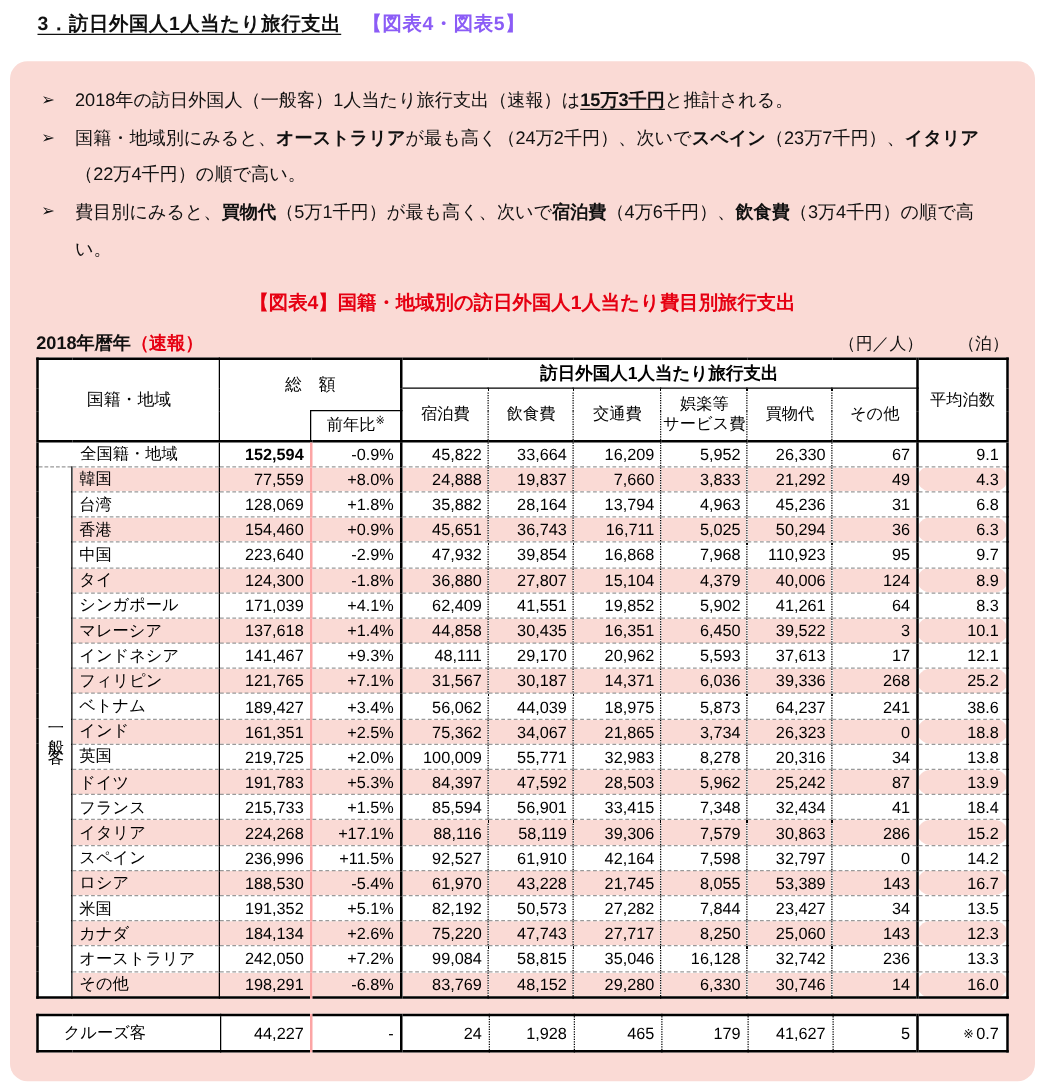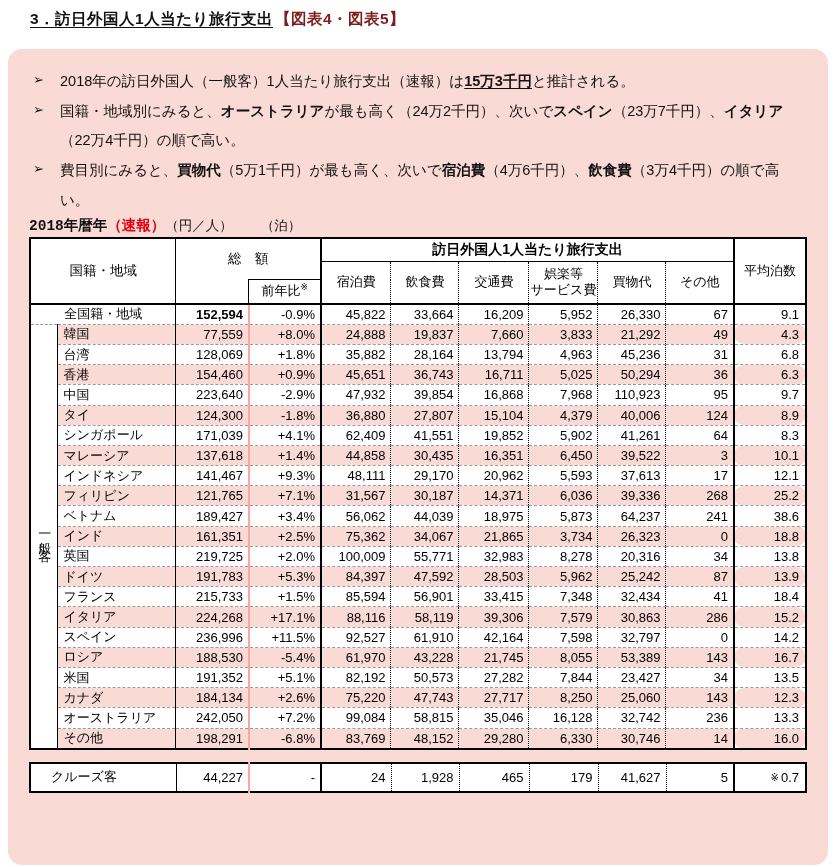--- a/index.html
+++ b/index.html
@@ -3,36 +3,36 @@
 <meta charset="utf-8">
 <style>
   html,body{margin:0;padding:0;}
   body{
     width:836px;height:867px;background:#ffffff;overflow:hidden;position:relative;
     font-family:"Liberation Sans","DejaVu Sans",sans-serif;color:#111;
   }
   
   .doc-title{margin:9px 0 0 30px;font-size:15.5px;font-weight:bold;letter-spacing:.5px;}
   .doc-title .t-black{color:#111;text-decoration:underline;text-underline-offset:3px;}
-  .doc-title .t-red{color:#7f1d1d;margin-left:2px;}
+  .doc-title .t-red{color:#8b5cf6;margin-left:17px;}
   
   .panel{
     margin:19px 8px 0;background:#fadad5;border-radius:14px;
     padding:14px 20px 20px;box-sizing:border-box;height:816px;
   }
   
   .bullets{list-style:none;margin:4px 0 0;padding:0;}
   .bullets li{position:relative;padding-left:32px;font-size:14.5px;line-height:2.05;margin:0;}
   .bullets .marker{position:absolute;left:5px;top:0;font-size:13px;}
   .seg-b{font-weight:bold;}
   .seg-u{text-decoration:underline;text-underline-offset:2px;}
   
   .fig-title{text-align:center;color:#e60012;font-weight:bold;font-size:15.5px;margin:16px 0 12px;}
   
-  .caption{display:flex;align-items:flex-end;width:778px;margin:0 auto 2px;font-family:Liberation Mono, monospace;}
+  .caption{display:flex;justify-content:space-between;align-items:flex-end;width:778px;margin:0 auto 2px;}
   .caption .left{font-size:14.5px;font-weight:bold;}
   .caption .left .note{color:#e60012;}
   .caption .right{display:flex;gap:28px;font-size:13.5px;}
   
   table{border-collapse:collapse;table-layout:fixed;background:#fff;margin:0 auto;}
   #main-table,#cruise-table{width:778px;border:2px solid #000;}
   #cruise-table{margin-top:12px;}
   th,td{padding:0;font-size:13px;color:#000;overflow:hidden;white-space:nowrap;}
   thead th{font-weight:normal;vertical-align:middle;}
   .hr1{height:24px;}.hr2{height:18px;}.hr3{height:24px;}
@@ -68,20 +68,21 @@
   <span class="t-black">3．訪日外国人1人当たり旅行支出</span><span class="t-red">【図表4・図表5】</span>
 </div>
 
 <div class="panel">
   <ul class="bullets" id="bullets">
       <li><span class="marker">➢</span><span>2018年の訪日外国人（一般客）1人当たり旅行支出（速報）は</span><span class="seg-b seg-u">15万3千円</span><span>と推計される。</span></li>
       <li><span class="marker">➢</span><span>国籍・地域別にみると、</span><span class="seg-b ">オーストラリア</span><span>が最も高く（24万2千円）、次いで</span><span class="seg-b ">スペイン</span><span>（23万7千円）、</span><span class="seg-b ">イタリア</span><span>（22万4千円）の順で高い。</span></li>
       <li><span class="marker">➢</span><span>費目別にみると、</span><span class="seg-b ">買物代</span><span>（5万1千円）が最も高く、次いで</span><span class="seg-b ">宿泊費</span><span>（4万6千円）、</span><span class="seg-b ">飲食費</span><span>（3万4千円）の順で高い。</span></li>
     </ul>
 
+  <div class="fig-title">【図表4】国籍・地域別の訪日外国人1人当たり費目別旅行支出</div>
 
   <div class="caption">
     <div class="left">
       <span>2018年暦年</span><span class="note">（速報）</span>
     </div>
     <div class="right">
       <span>（円／人）</span>
       <span>（泊）</span>
     </div>
   </div>

